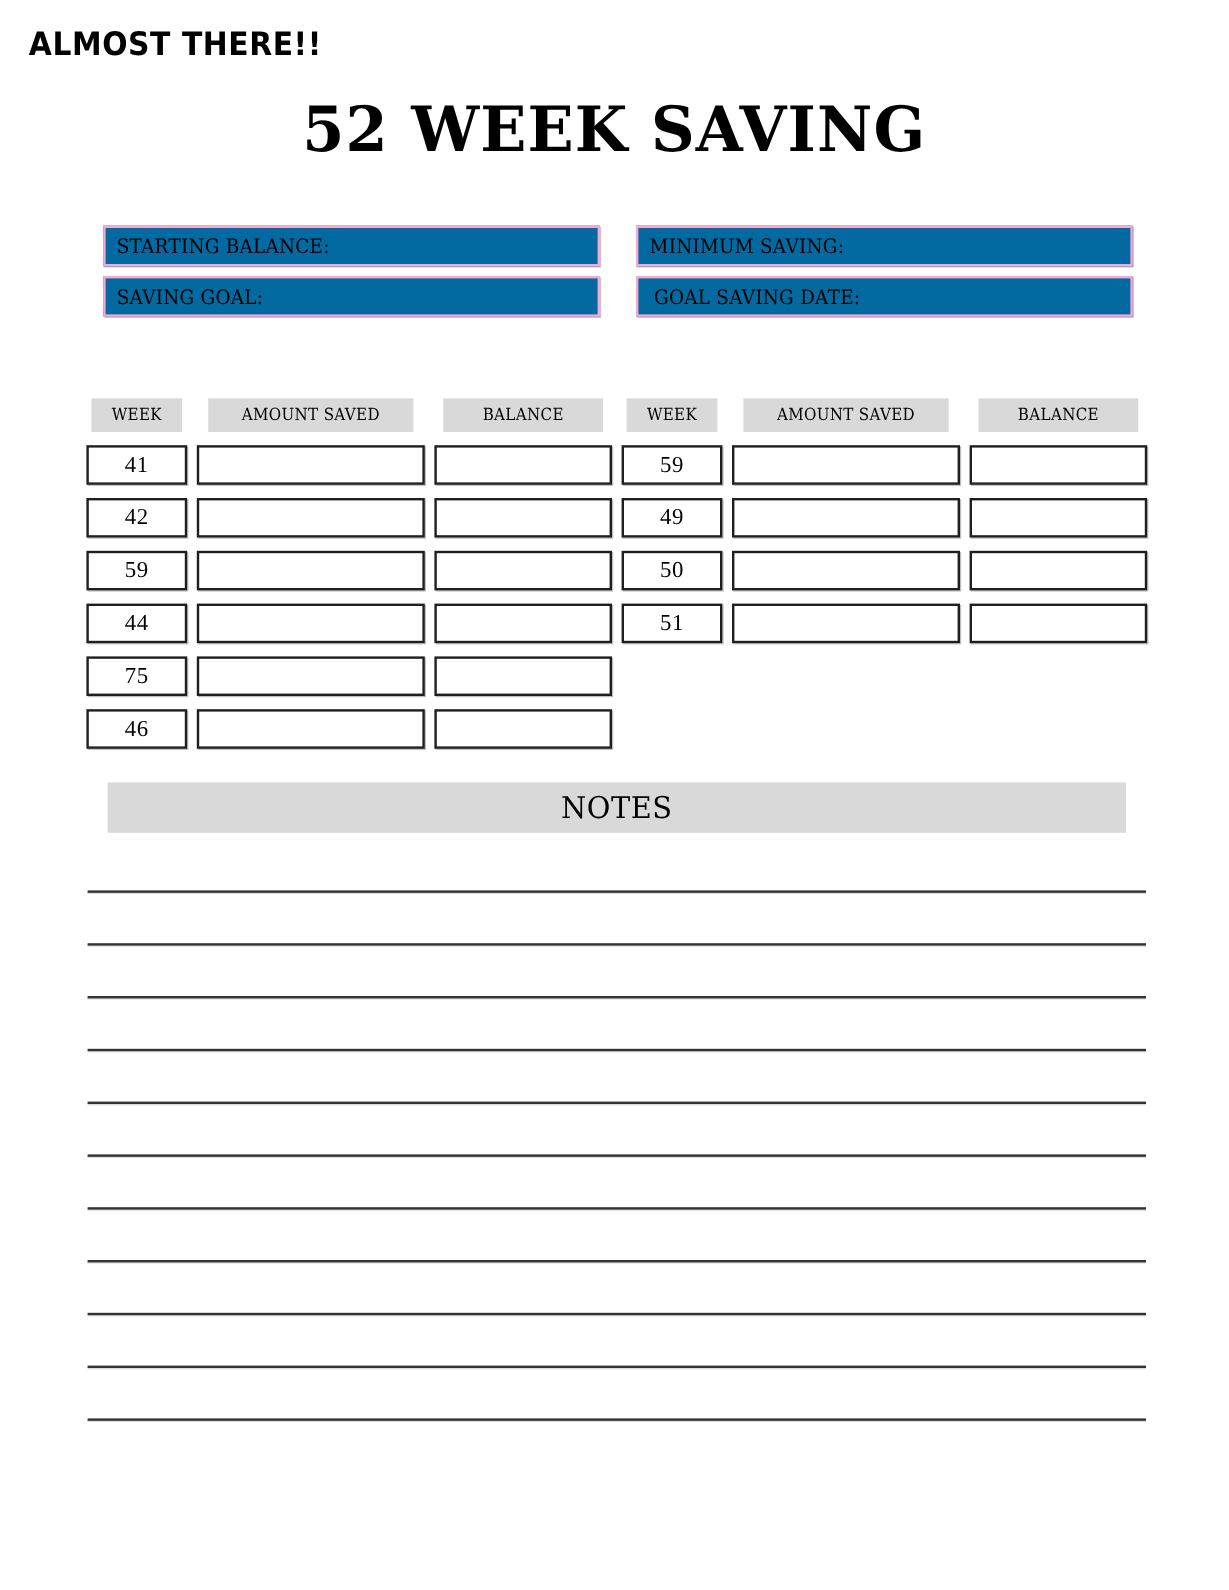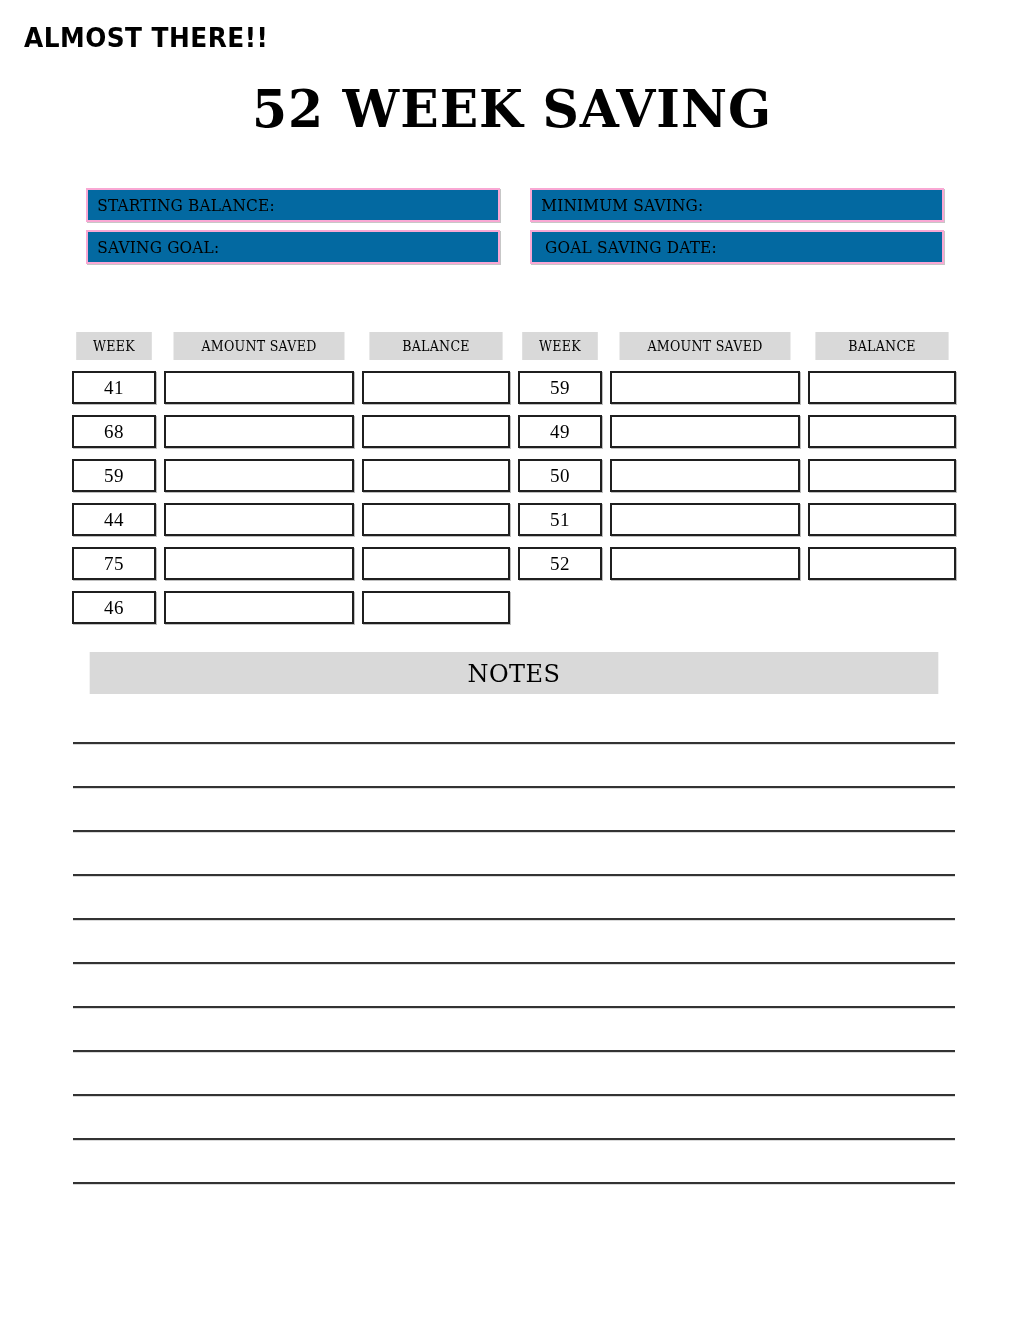--- a/index.html
+++ b/index.html
@@ -200,21 +200,21 @@
       <div class="th col-amount">AMOUNT SAVED</div>
       <div class="th col-balance">BALANCE</div>
     </div>
 
     <div class="trow">
       <div class="cell week-cell col-week">41</div>
       <div class="cell col-amount"></div>
       <div class="cell col-balance"></div>
     </div>
     <div class="trow">
-      <div class="cell week-cell col-week">68</div>
+      <div class="cell week-cell col-week">42</div>
       <div class="cell col-amount"></div>
       <div class="cell col-balance"></div>
     </div>
     <div class="trow">
       <div class="cell week-cell col-week">59</div>
       <div class="cell col-amount"></div>
       <div class="cell col-balance"></div>
     </div>
     <div class="trow">
       <div class="cell week-cell col-week">44</div>
@@ -253,25 +253,20 @@
     <div class="trow">
       <div class="cell week-cell col-week">50</div>
       <div class="cell col-amount"></div>
       <div class="cell col-balance"></div>
     </div>
     <div class="trow">
       <div class="cell week-cell col-week">51</div>
       <div class="cell col-amount"></div>
       <div class="cell col-balance"></div>
     </div>
-    <div class="trow">
-      <div class="cell week-cell col-week">52</div>
-      <div class="cell col-amount"></div>
-      <div class="cell col-balance"></div>
-    </div>
   </div>
 
 </div>
 
 <div class="notes-banner">NOTES</div>
 
 <div class="notes-lines">
   <div class="note-line"></div>
   <div class="note-line"></div>
   <div class="note-line"></div>

